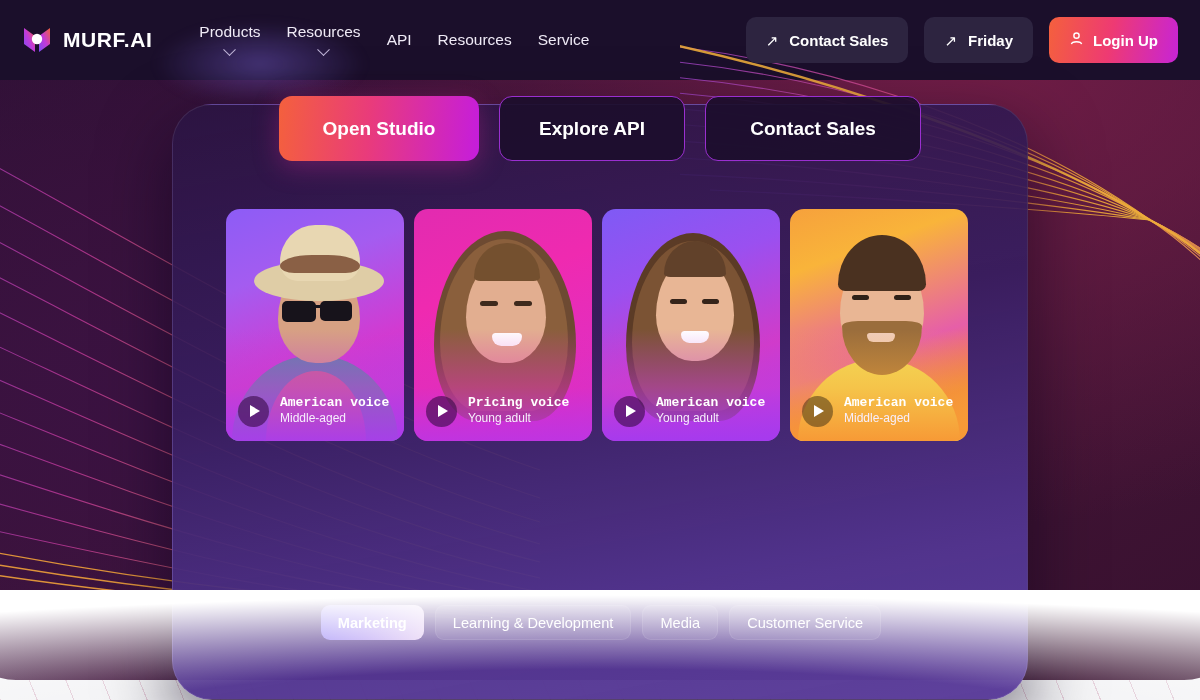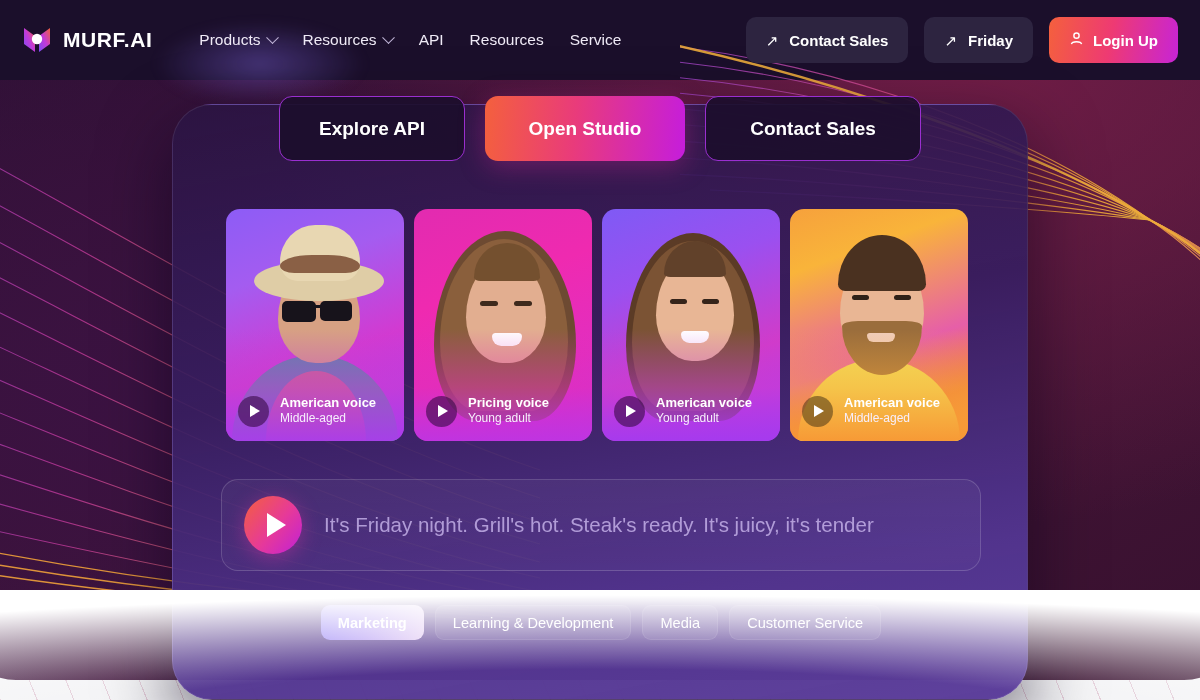--- a/index.html
+++ b/index.html
@@ -69,20 +69,21 @@
   }
   .brand { display:flex; align-items:center; gap:11px; margin-right:34px; }
   .brand-mark { width:30px; height:30px; position:relative; }
   .brand-name { color:#fff; font-size:21px; font-weight:bold; letter-spacing:.6px; }
 
   .nav-links { display:flex; align-items:center; gap:0px; }
   .nav-link {
     color:#efeaf6; font-size:15.5px; font-weight:500;
     padding:8px 13px; display:flex; align-items:center; gap:7px; cursor:pointer;
     white-space:nowrap;
+    flex-direction:column;
   }
   .caret {
     width:9px; height:9px; border-right:1.7px solid #bfb3d6; border-bottom:1.7px solid #bfb3d6;
     transform:rotate(45deg) translate(-2px,-2px); display:inline-block;
   }
 
   .nav-right { margin-left:auto; display:flex; align-items:center; gap:16px; }
   .btn-ghost {
     display:flex; align-items:center; gap:11px; height:46px; padding:0 20px;
     background:#2d2440; border-radius:10px; color:#fff; font-size:15px; font-weight:bold;
@@ -149,21 +150,21 @@
     position:absolute; left:12px; bottom:14px; right:10px;
     display:flex; align-items:center; gap:11px;
   }
   .play-sm {
     width:31px; height:31px; border-radius:50%; flex:none;
     display:flex; align-items:center; justify-content:center;
     background:rgba(58,12,72,.62);
   }
   .c4 .play-sm { background:rgba(74,54,22,.55); }
   .tri { width:0; height:0; border-left:10px solid #fff; border-top:6.5px solid transparent; border-bottom:6.5px solid transparent; margin-left:3px; }
-  .vcard-title { color:#fff; font-size:13px; font-weight:bold; line-height:1.25; white-space:nowrap; }
+  .vcard-title { color:#fff; font-size:13px; font-weight:bold; line-height:1.25; white-space:nowrap;font-family:Liberation Mono, monospace; }
   .vcard-sub { color:#f7eefc; font-size:12px; line-height:1.3; white-space:nowrap; }
 
   
   .script-box {
     position:absolute; left:48px; top:374px; width:760px; height:92px;
     border-radius:17px; border:1px solid rgba(255,255,255,.16);
     background:linear-gradient(180deg, rgba(255,255,255,.045), rgba(255,255,255,.02));
     display:flex; align-items:center; padding:0 22px; gap:22px; overflow:hidden;
   }
   .play-lg {
@@ -323,22 +324,22 @@
             <circle cx="8" cy="5" r="2.8"></circle>
               <path d="M2.6,14 C3.2,10.6 12.8,10.6 13.4,14"></path>
           </svg>
         </span>
         <span>Login Up</span>
       </div>
     </div>
   </div>
 
   <div class="cta-row">
+    <div class="cta cta-primary">Open Studio</div>
     <div class="cta cta-outline">Explore API</div>
-    <div class="cta cta-primary">Open Studio</div>
     <div class="cta cta-outline wide">Contact Sales</div>
   </div>
 
   <div class="panel">
 
     <div class="cards">
 
       <div class="vcard c1">
         <div class="bg"></div>
         <div class="portrait">
@@ -430,26 +431,20 @@
             </div>
           <div>
             <div class="vcard-title">American voice</div>
             <div class="vcard-sub">Middle-aged</div>
           </div>
         </div>
       </div>
 
     </div>
 
-    <div class="script-box">
-      <div class="play-lg">
-          <div class="tri-lg"></div>
-        </div>
-      <div class="script-text">It's Friday night. Grill's hot. Steak's ready. It's juicy, it's tender</div>
-    </div>
 
     <div class="chips">
       <div class="chip active">Marketing</div>
       <div class="chip">Learning &amp; Development</div>
       <div class="chip">Media</div>
       <div class="chip">Customer Service</div>
     </div>
 
   </div>
 

